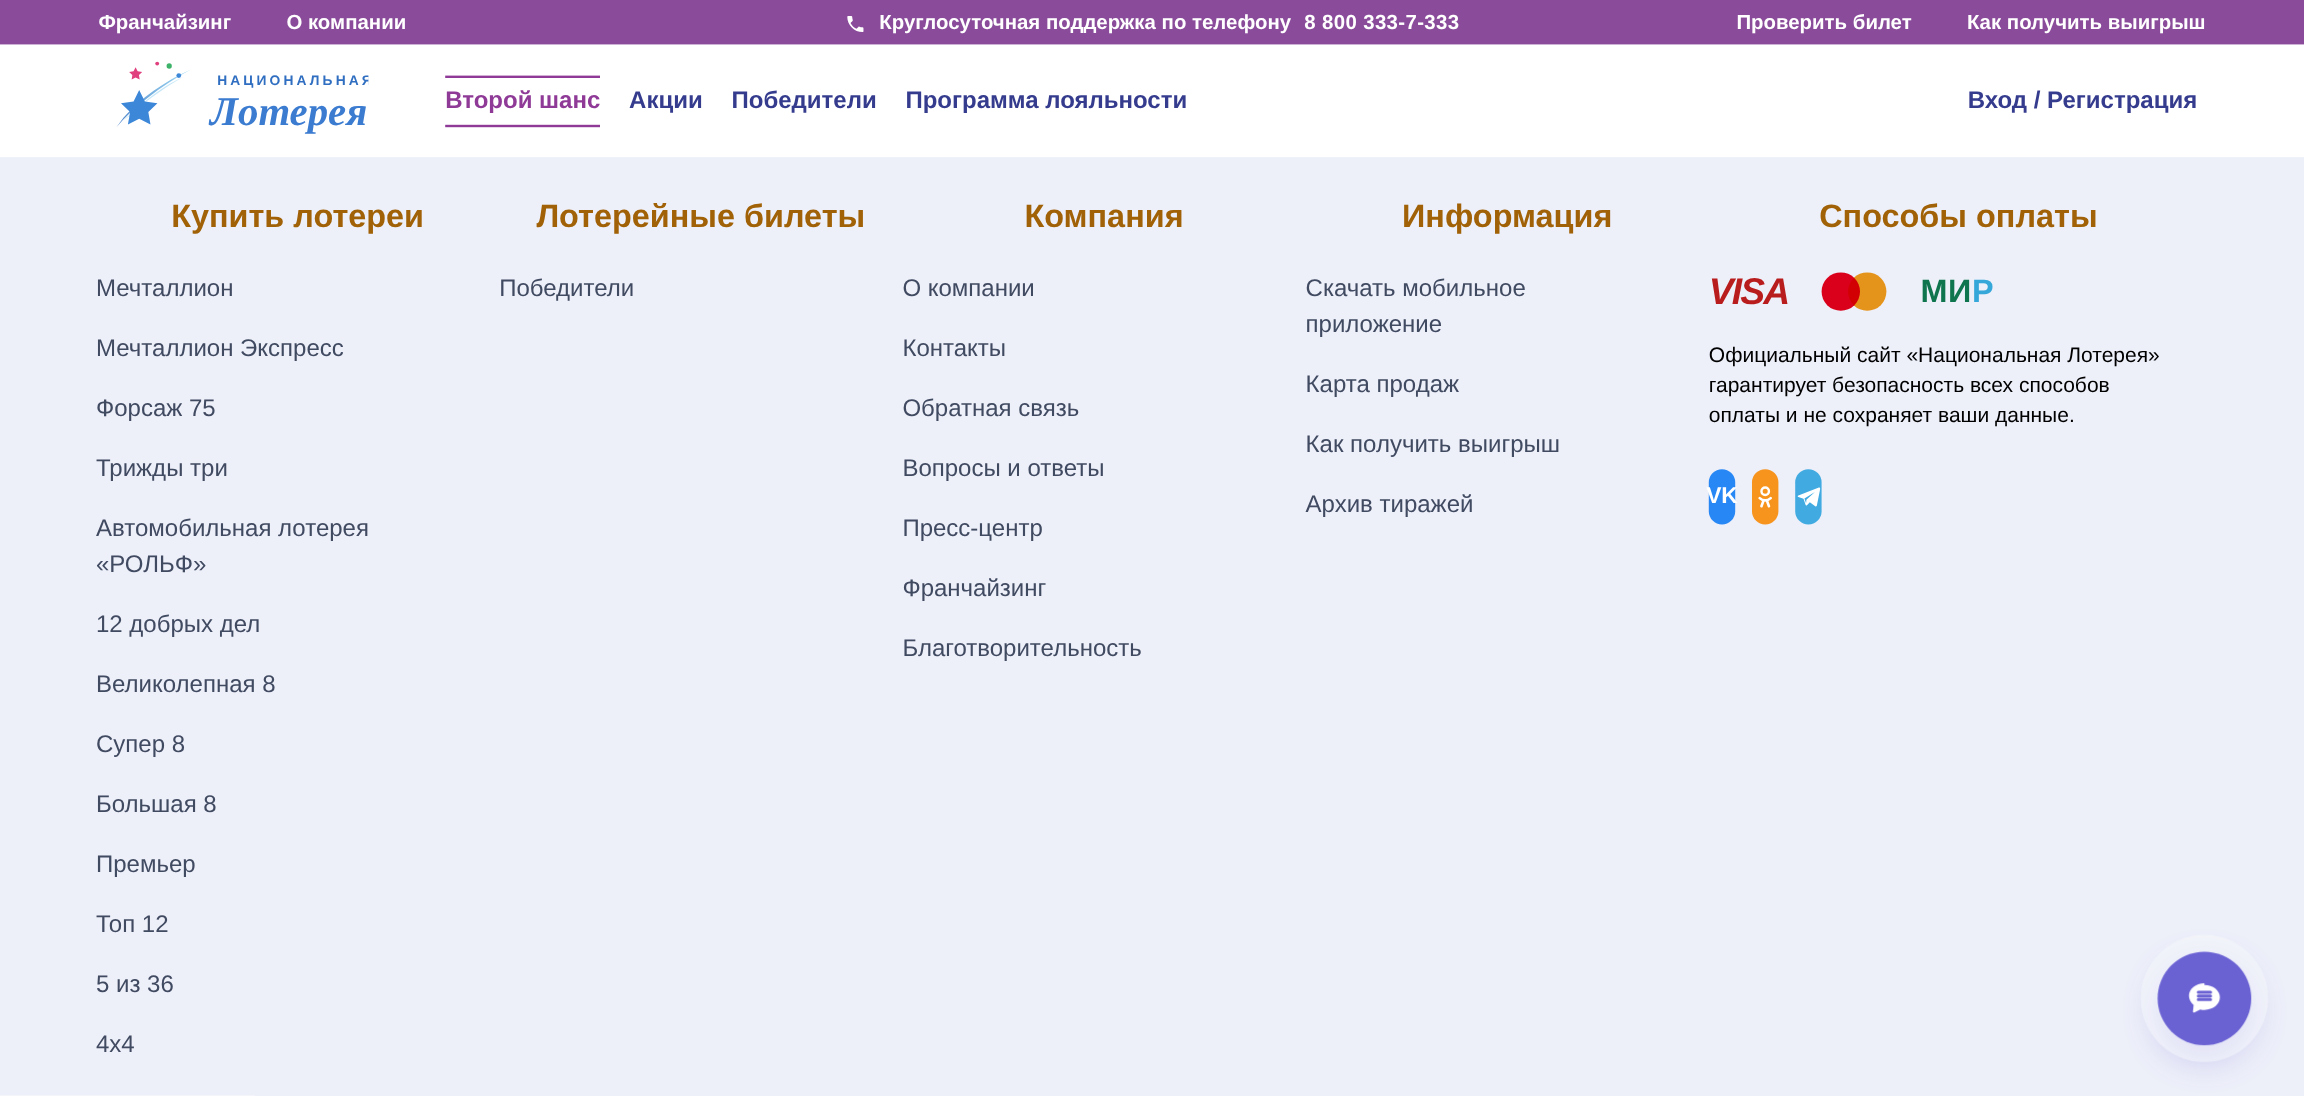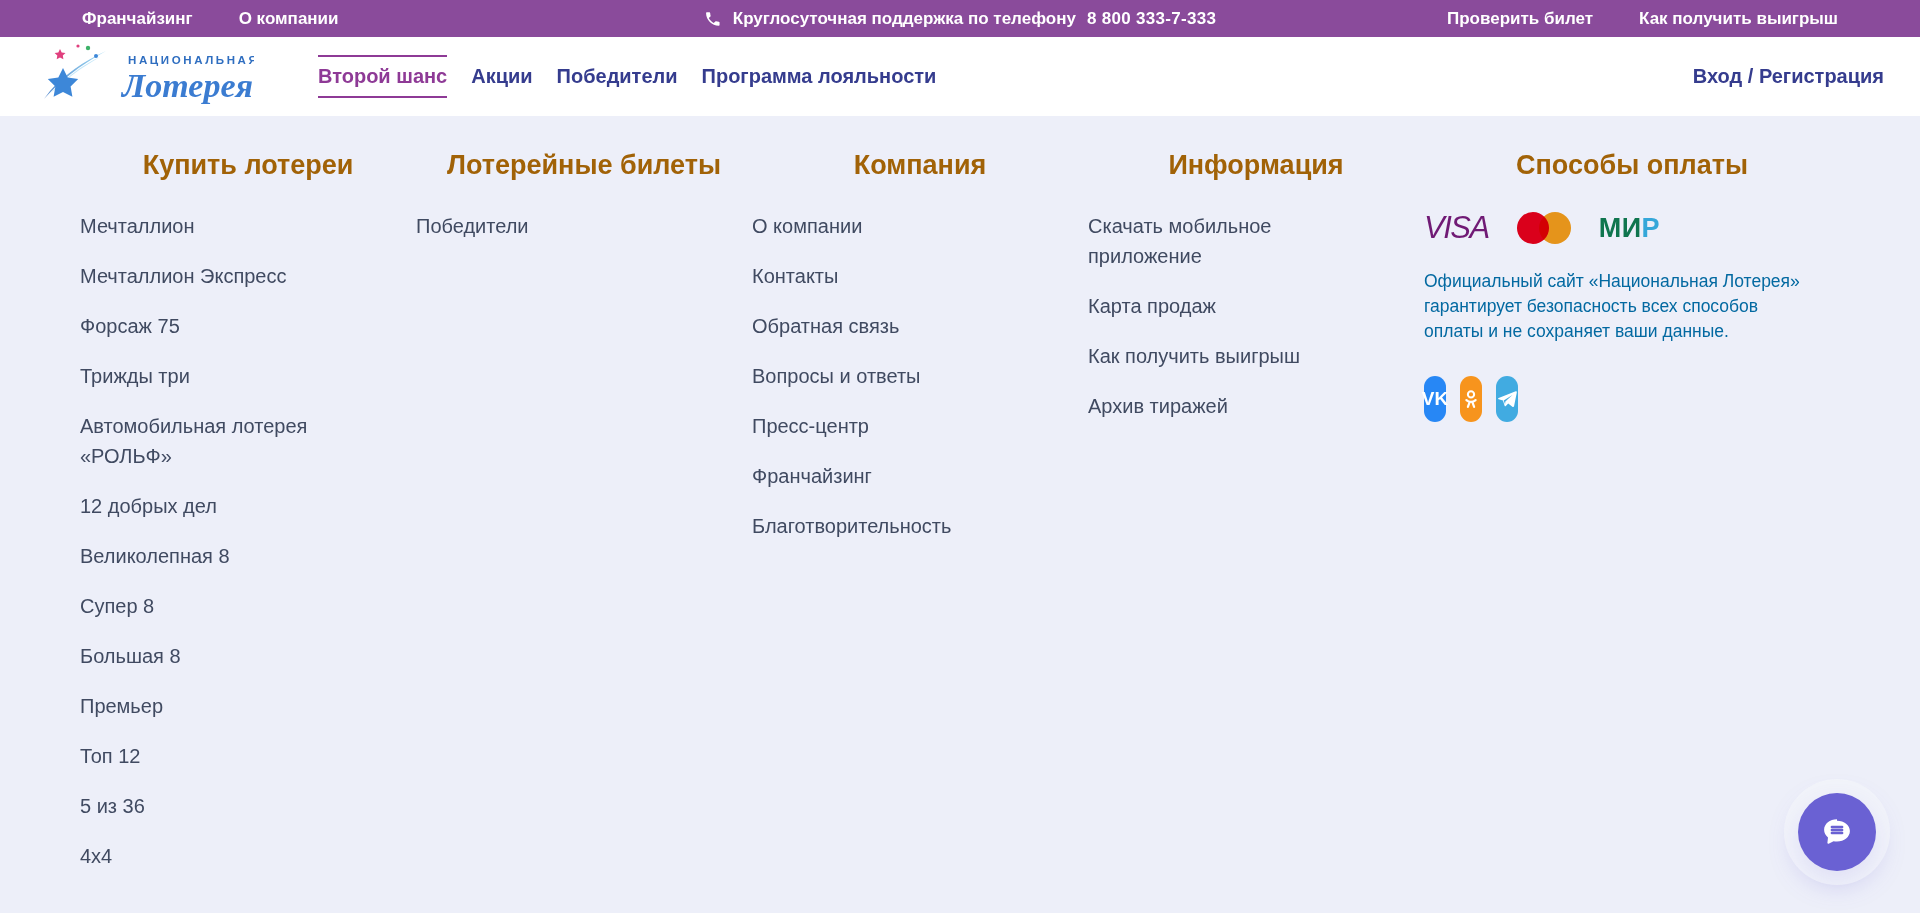--- a/index.html
+++ b/index.html
@@ -14,56 +14,56 @@
   
   .topbar {
     height:37px; background:#8a4b9b; color:#fff;
     display:flex; align-items:center; justify-content:space-between;
     padding:0 82px; position:relative; font-size:17px; font-weight:600;
   }
   .topbar-left, .topbar-right { display:flex; gap:46px; }
   .topbar a { color:#fff; }
   .topbar-center {
     position:absolute; left:50%; transform:translateX(-50%);
-    display:flex; align-items:center; gap:11px; white-space:nowrap;
+    display:flex; align-items:flex-end; gap:11px; white-space:nowrap;
   }
   .phone-number { font-weight:800; letter-spacing:.3px; }
 
   
   .header {
-    height:79px; background:#fff;
-    display:flex; align-items:center; padding:0 36px;
+    height:94px; background:#fff;
+    display:flex; align-items:center; padding:0 89px;
   }
   .logo { display:block; flex:0 0 auto; }
   .nav { display:flex; align-items:center; gap:24px; margin-left:64px; }
   .nav-link { font-size:20px; font-weight:600; color:#353c8e; padding:8px 0; border-top:2px solid transparent; border-bottom:2px solid transparent; }
   .nav-link.active { color:#8e3a96; border-top-color:#8e3a96; border-bottom-color:#8e3a96; }
   .auth-link { margin-left:auto; font-size:20px; font-weight:600; color:#353c8e; }
 
   
   .footer { display:flex; align-items:flex-start; padding:34px 80px 0; }
   .fcol { width:336px; flex:0 0 auto; }
   .fcol-title { margin:0 0 30px; font-size:27px; font-weight:700; color:#a16207;text-align:center; }
   .fcol-links a {
     display:block; max-width:292px;
     font-size:20px; line-height:30px; color:#404a61; margin-bottom:20px;
   }
 
   
   .pay-col { flex:1 1 auto; }
   .pay-row { display:flex; align-items:center; gap:28px; margin:8px 0 24px; height:34px; }
-  .visa-logo { font-size:31px; font-weight:400; font-style:italic; color:#701a75; letter-spacing:-1.5px; }
+  .visa-logo { font-size:31px; font-weight:700; font-style:italic; color:#b91c1c; letter-spacing:-1.5px; }
   .mc-logo { position:relative; width:54px; height:32px; }
   .mc-logo i { position:absolute; top:0; width:32px; height:32px; border-radius:50%; mix-blend-mode:multiply; }
   .mc-red { left:0; background:#eb001b; }
   .mc-orange { left:22px; background:#f79e1b; }
   .mir-logo { font-size:27px; font-weight:800; letter-spacing:.5px; }
   .mir-green { color:#0f754e; }
   .mir-blue { color:#35a7d9; }
-  .pay-note { margin:0 0 32px; max-width:382px; font-size:17.5px; line-height:25px; color:#0369a1; }
+  .pay-note { margin:0 0 32px; max-width:382px; font-size:17.5px; line-height:25px; color:#000000; }
   .socials { display:flex; gap:14px; }
   .social {
     width:22px; height:46px; border-radius:13px;
     display:flex; align-items:center; justify-content:center; border:none;
   }
   .social-vk { background:#2787f5; color:#fff; font-weight:800; font-size:19px; font-family:"Liberation Sans",sans-serif; }
   .social-ok { background:#f7941d; }
   .social-tg { background:#41abe1; }
 
   

